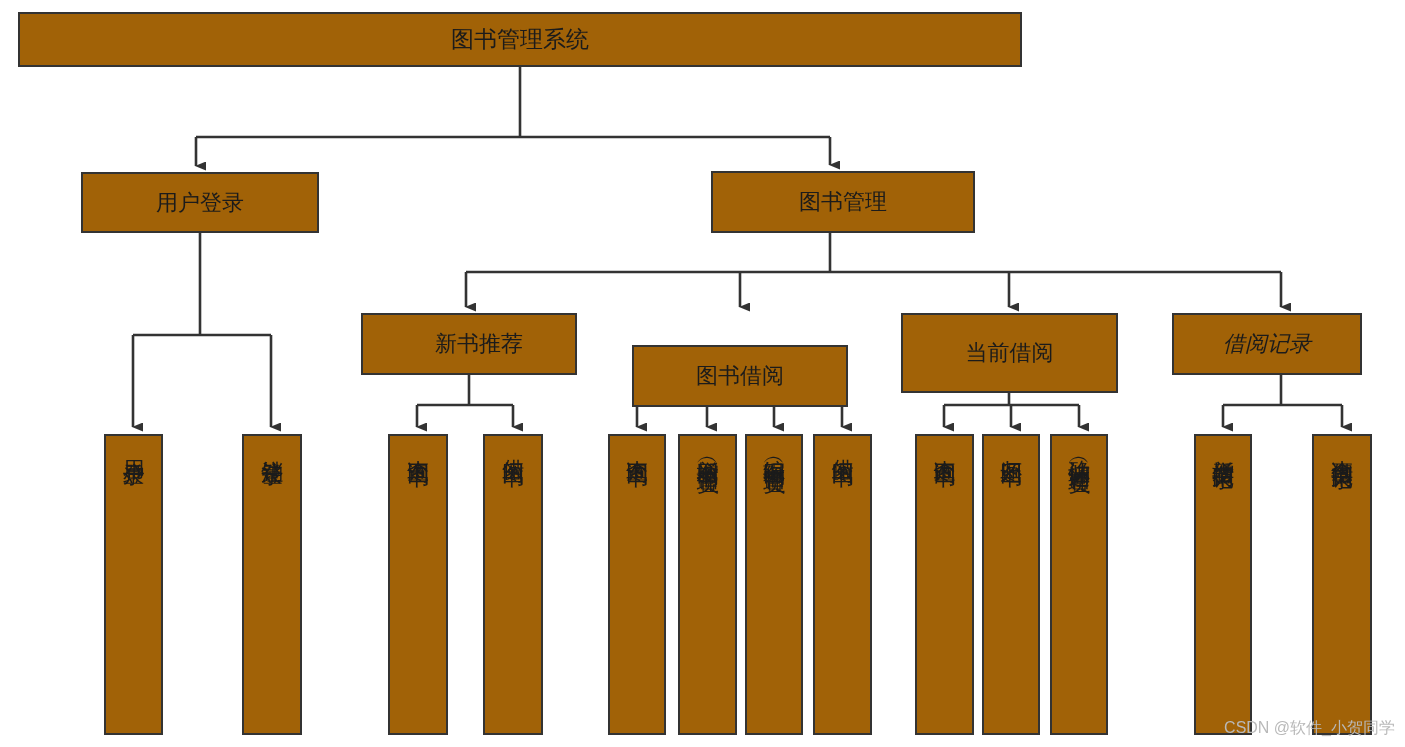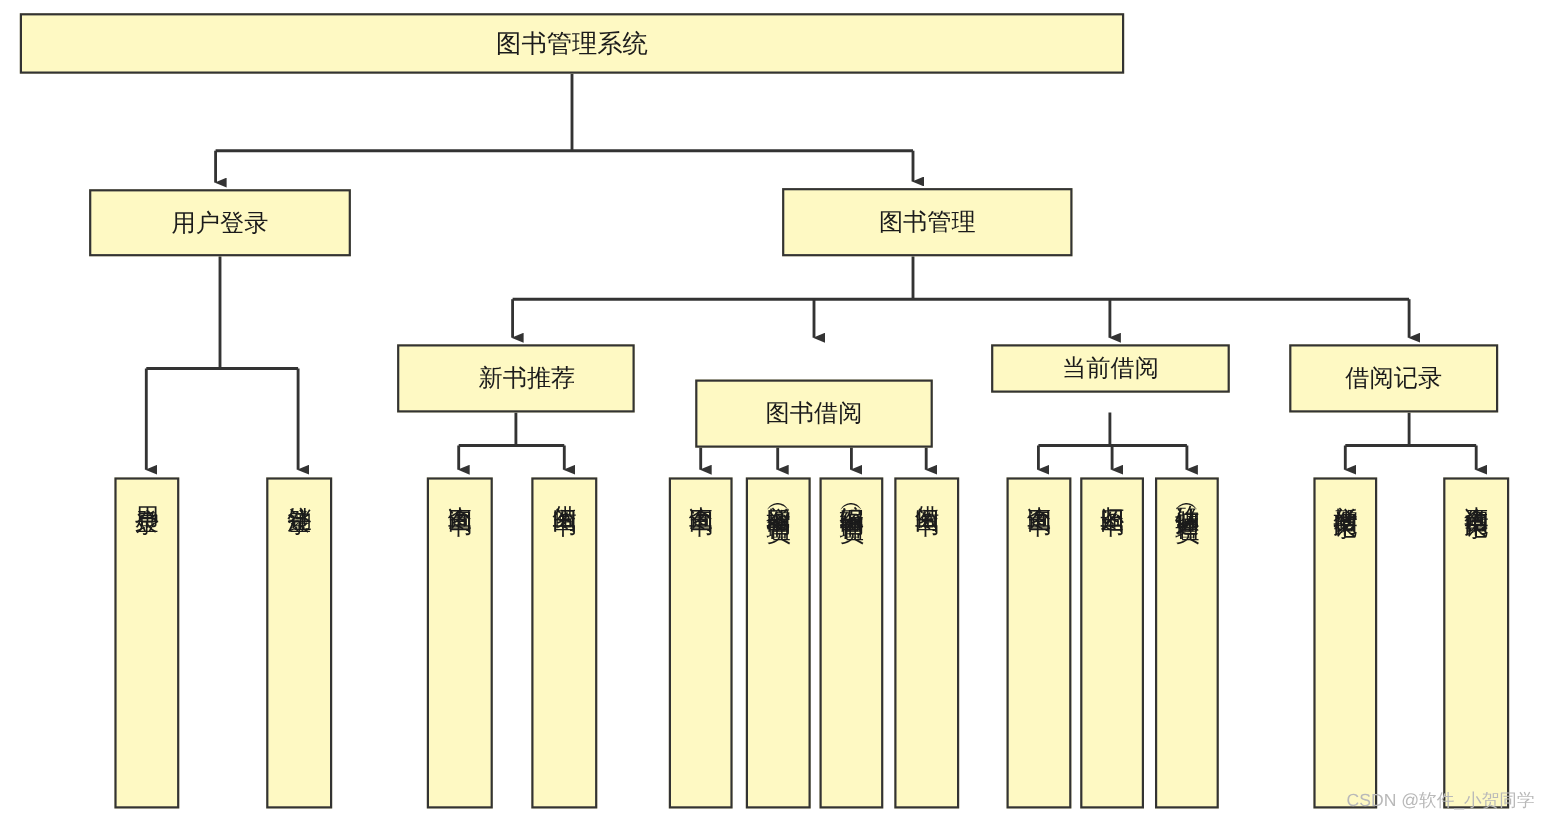--- a/index.html
+++ b/index.html
@@ -21,21 +21,21 @@
     position: absolute;
     left: 0;
     top: 0;
     width: 1405px;
     height: 747px;
     pointer-events: none;
   }
   .node {
     position: absolute;
     box-sizing: border-box;
-    background: #fef9c3;
+    background: #a16207;
     border: 2px solid #333333;
     display: flex;
     align-items: center;
     justify-content: center;
     color: #1b1b1b;
     z-index: 2;
   }
   .node-h {
     font-size: 22px;
     line-height: 1.15;
@@ -123,22 +123,22 @@
     </g>
   </svg>
 
   <div class="node node-h node-root" style="left:18px; top:12px; width:1004px; height:55px;">图书管理系统</div>
 
   <div class="node node-h" style="left:81px; top:172px; width:238px; height:61px;">用户登录</div>
   <div class="node node-h" style="left:711px; top:171px; width:264px; height:62px;">图书管理</div>
 
   <div class="node node-h" style="left:361px; top:313px; width:216px; height:62px;padding-left:20px;">新书推荐</div>
   <div class="node node-h" style="left:632px; top:313px; width:216px; height:62px;margin-top:32px;">图书借阅</div>
-  <div class="node node-h" style="left:901px; top:313px; width:217px; height:44px;">当前借阅</div>
-  <div class="node node-h" style="left:1172px; top:313px; width:190px; height:62px;">借阅记录</div>
+  <div class="node node-h" style="left:901px; top:313px; width:217px; height:80px;">当前借阅</div>
+  <div class="node node-h" style="left:1172px; top:313px; width:190px; height:62px;font-style:italic;">借阅记录</div>
 
   <div class="node node-v" style="left:104px; top:434px; width:59px; height:301px;">
     <span class="vlabel">用户登录</span>
   </div>
   <div class="node node-v" style="left:242px; top:434px; width:60px; height:301px;">
     <span class="vlabel">注销登录</span>
   </div>
 
   <div class="node node-v" style="left:388px; top:434px; width:60px; height:301px;">
     <span class="vlabel">查询图书</span>

